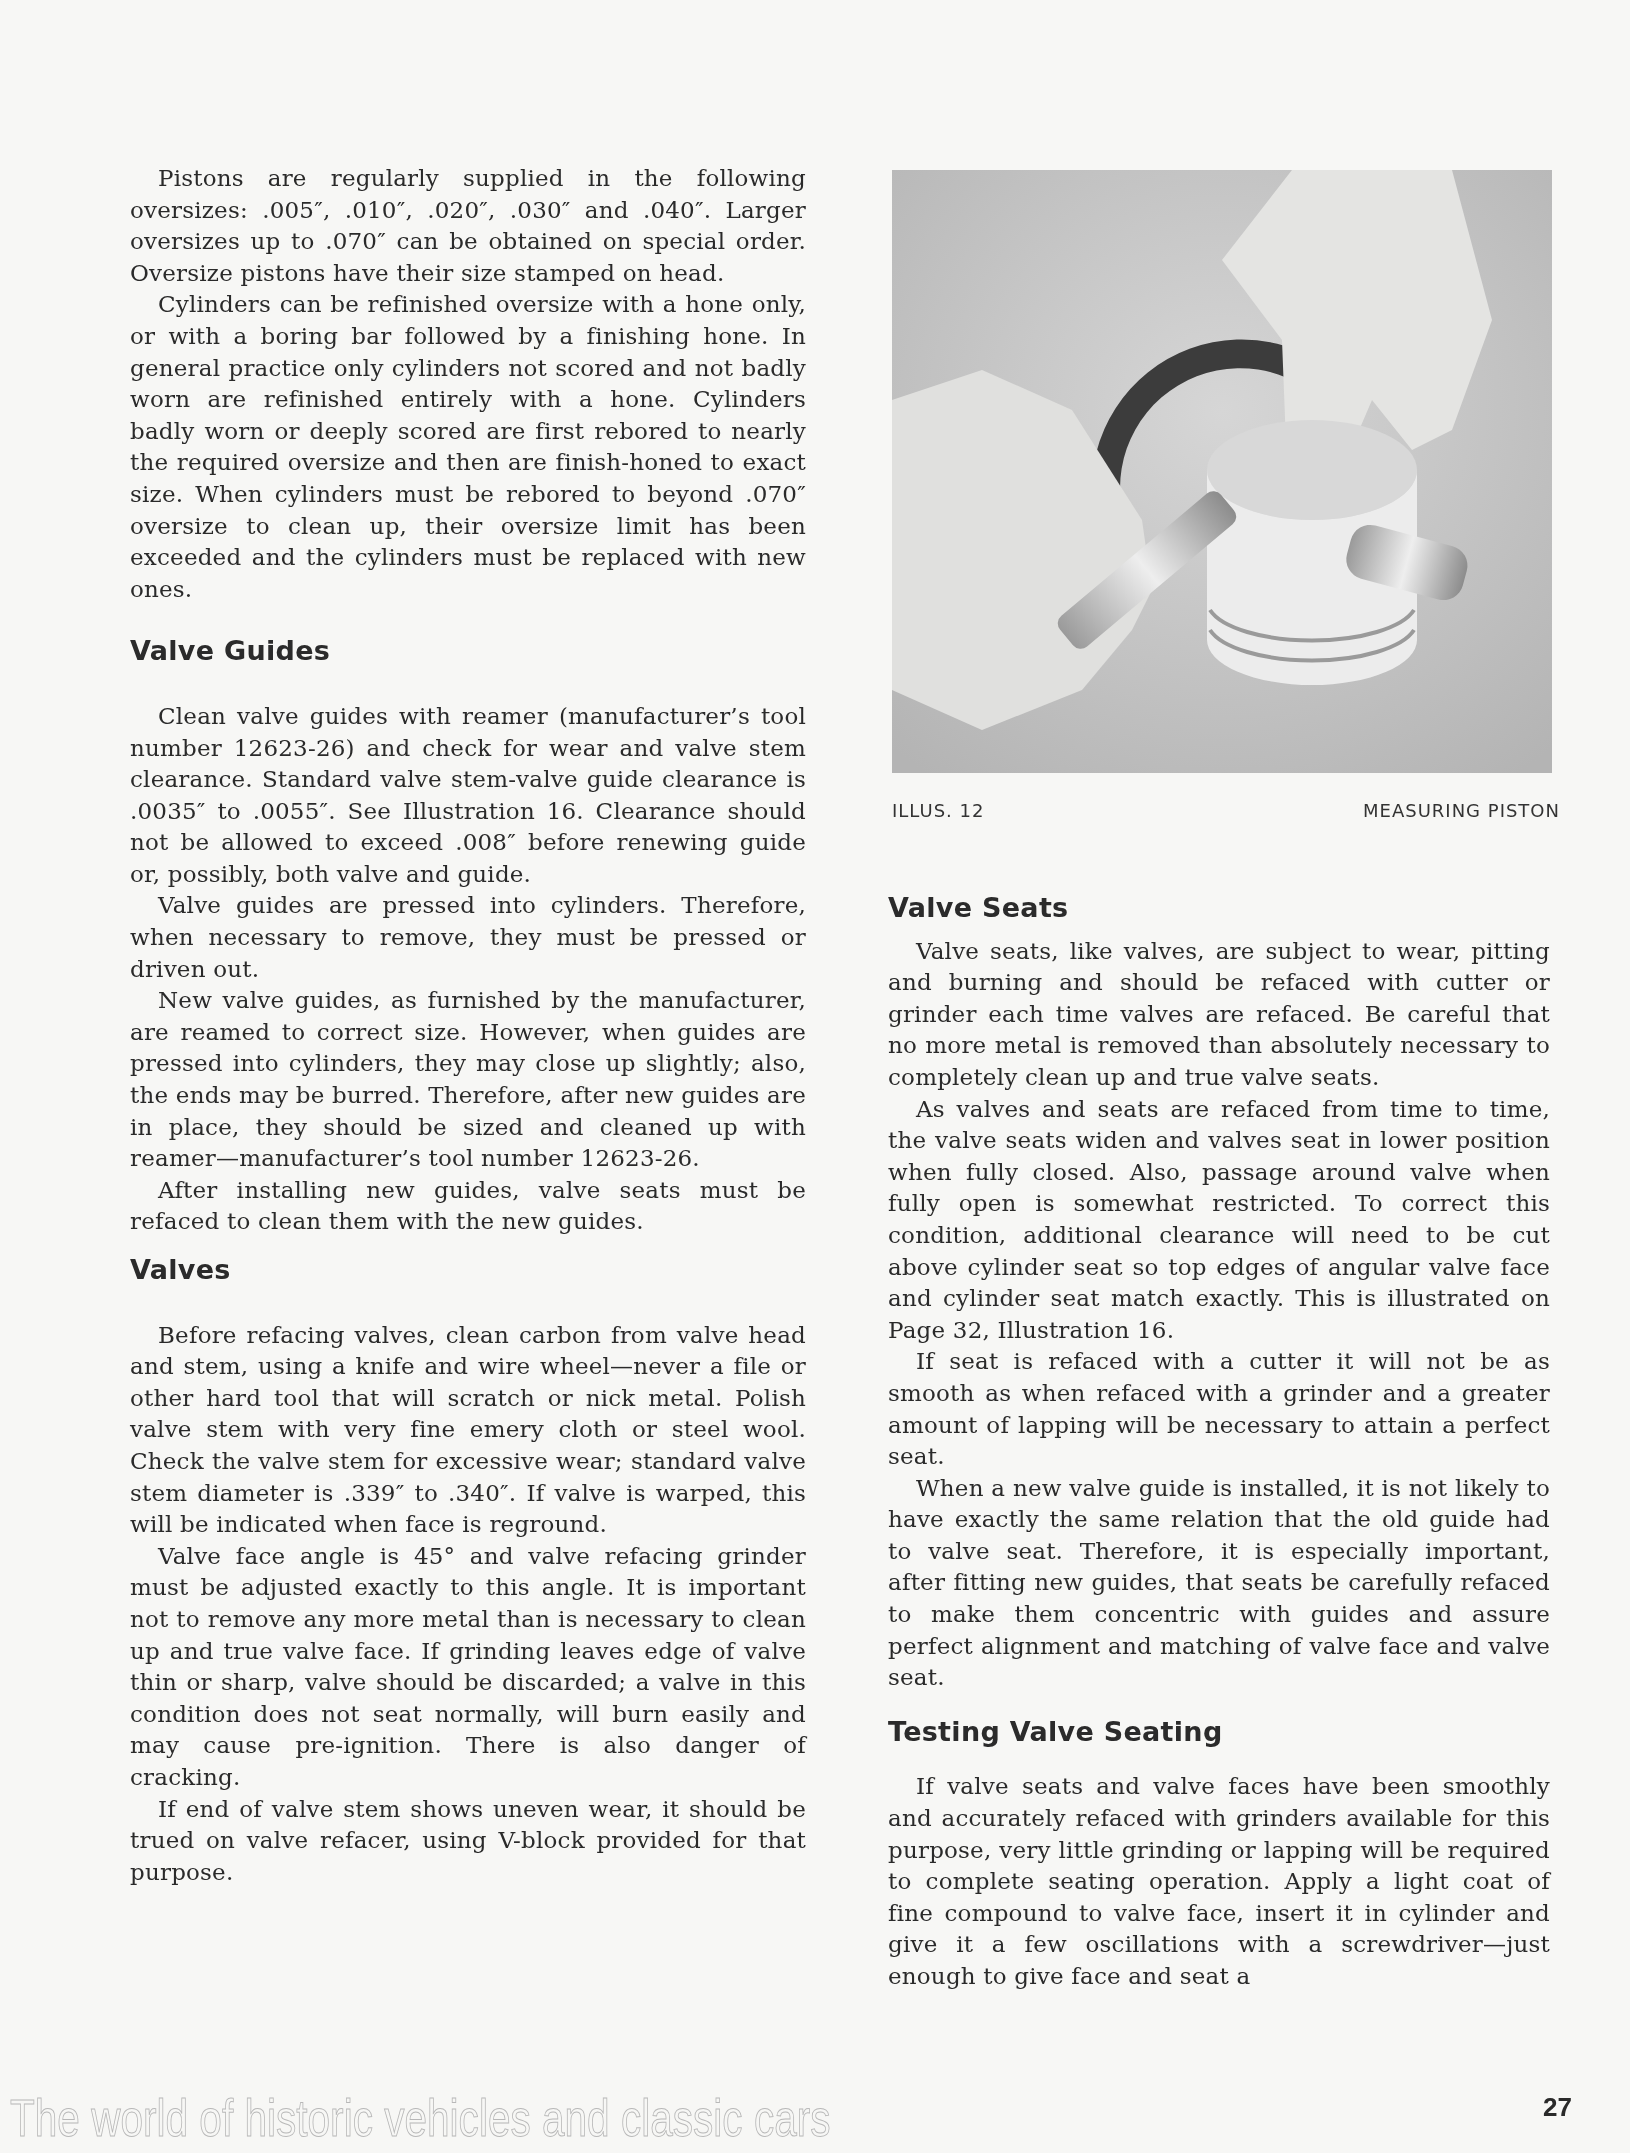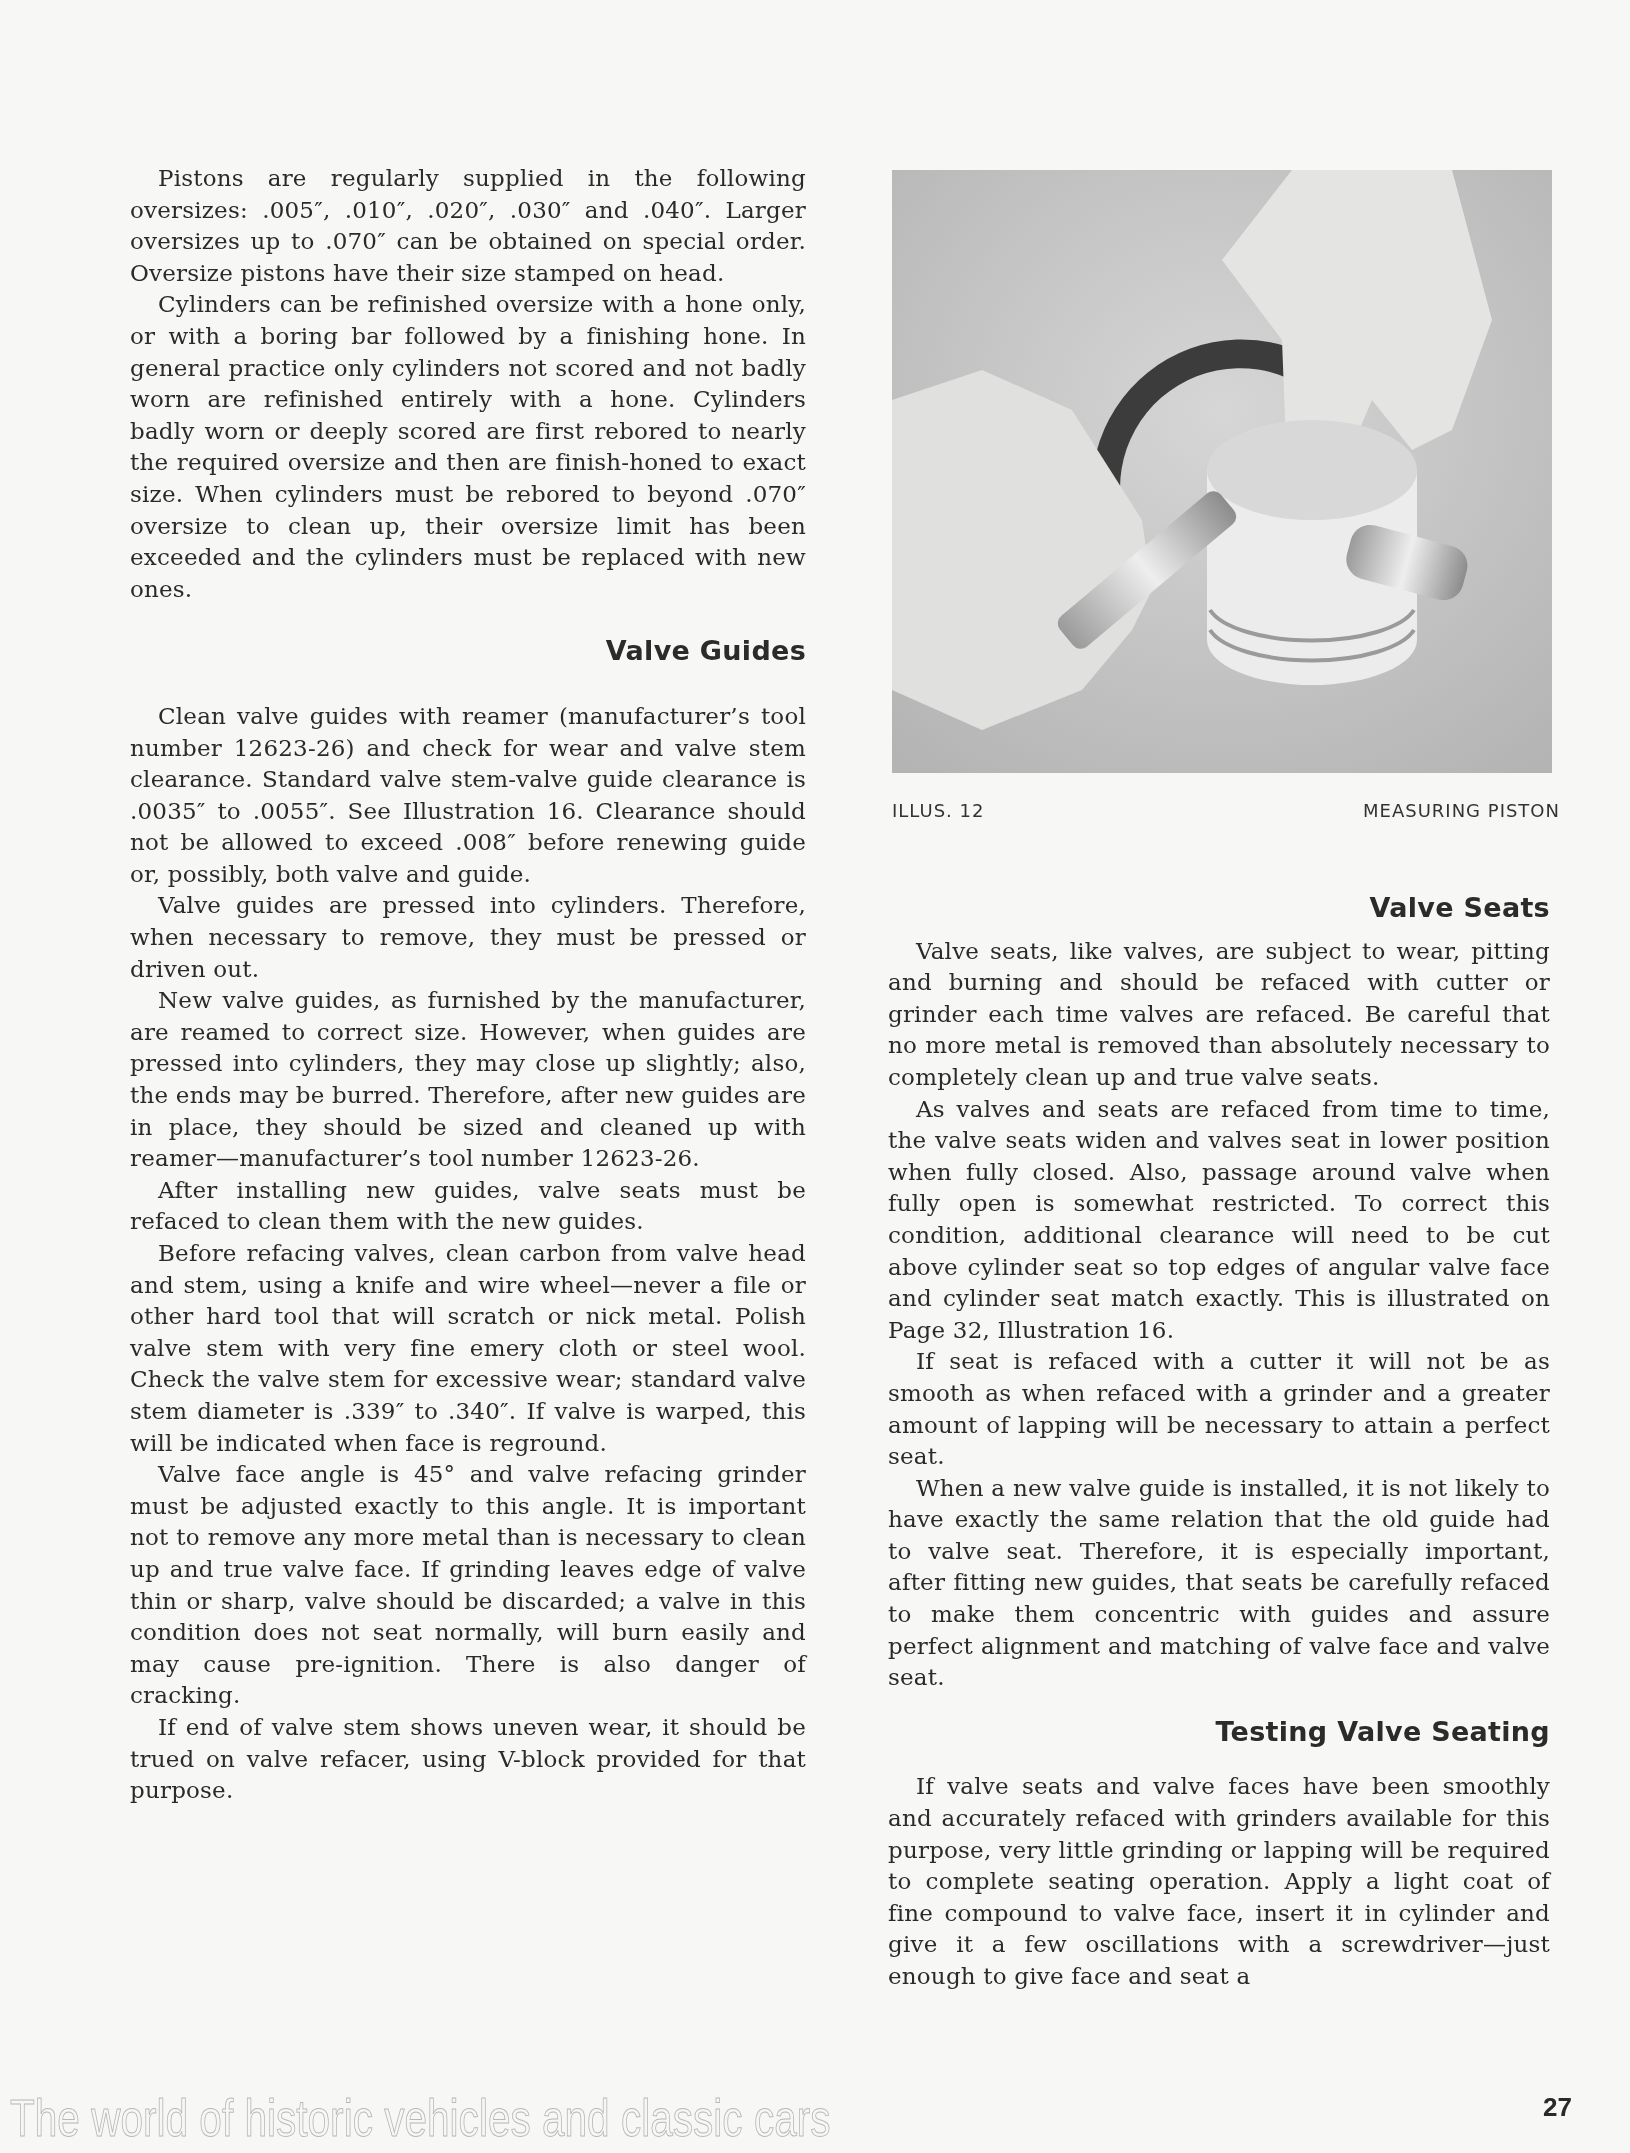--- a/index.html
+++ b/index.html
@@ -18,21 +18,21 @@
     text-align: justify;
     letter-spacing: 0.2px;
   }
   .col p { margin: 0; text-indent: 28px; }
   .col-left { left: 130px; top: 163px; width: 676px; }
   .col-right { left: 888px; top: 892px; width: 662px; }
   h2 {
     font-family: "DejaVu Sans", "Liberation Sans", sans-serif;
     font-weight: bold;
     font-size: 27px;
-    text-align: right;
+    text-align: left;
     margin: 0;
     color: #2b2b2b;
     letter-spacing: 0.3px;
   }
   .h-valve-guides { margin-top: 30px; margin-bottom: 34px; }
   .h-valves { margin-top: 16px; margin-bottom: 34px; }
   .h-valve-seats { margin-top: 0; margin-bottom: 12px; }
   .h-testing { margin-top: 22px; margin-bottom: 24px; }
 
   .figure {
@@ -76,20 +76,21 @@
 <div class="col col-left">
   <p>Pistons are regularly supplied in the following oversizes: .005″, .010″, .020″, .030″ and .040″. Larger oversizes up to .070″ can be obtained on special order. Oversize pistons have their size stamped on head.</p>
   <p>Cylinders can be refinished oversize with a hone only, or with a boring bar followed by a finishing hone. In general practice only cylinders not scored and not badly worn are refinished entirely with a hone. Cylinders badly worn or deeply scored are first rebored to nearly the required oversize and then are finish-honed to exact size. When cylinders must be rebored to beyond .070″ oversize to clean up, their oversize limit has been exceeded and the cylinders must be replaced with new ones.</p>
 
   <h2 class="h-valve-guides">Valve Guides</h2>
   <p>Clean valve guides with reamer (manufacturer’s tool number 12623-26) and check for wear and valve stem clearance. Standard valve stem-valve guide clearance is .0035″ to .0055″. See Illustration 16. Clearance should not be allowed to exceed .008″ before renewing guide or, possibly, both valve and guide.</p>
   <p>Valve guides are pressed into cylinders. Therefore, when necessary to remove, they must be pressed or driven out.</p>
   <p>New valve guides, as furnished by the manufacturer, are reamed to correct size. However, when guides are pressed into cylinders, they may close up slightly; also, the ends may be burred. Therefore, after new guides are in place, they should be sized and cleaned up with reamer—manufacturer’s tool number 12623-26.</p>
   <p>After installing new guides, valve seats must be refaced to clean them with the new guides.</p>
 
+  <h2 class="h-valves">Valves</h2>
   <p>Before refacing valves, clean carbon from valve head and stem, using a knife and wire wheel—never a file or other hard tool that will scratch or nick metal. Polish valve stem with very fine emery cloth or steel wool. Check the valve stem for excessive wear; standard valve stem diameter is .339″ to .340″. If valve is warped, this will be indicated when face is reground.</p>
   <p>Valve face angle is 45° and valve refacing grinder must be adjusted exactly to this angle. It is important not to remove any more metal than is necessary to clean up and true valve face. If grinding leaves edge of valve thin or sharp, valve should be discarded; a valve in this condition does not seat normally, will burn easily and may cause pre-ignition. There is also danger of cracking.</p>
   <p>If end of valve stem shows uneven wear, it should be trued on valve refacer, using V-block provided for that purpose.</p>
 </div>
 
 <div class="figure">
   <svg viewBox="0 0 660 603" preserveAspectRatio="none">
     <defs>
       <radialGradient id="bg" cx="50%" cy="40%" r="75%">
         <stop offset="0" stop-color="#d6d6d6"></stop>

